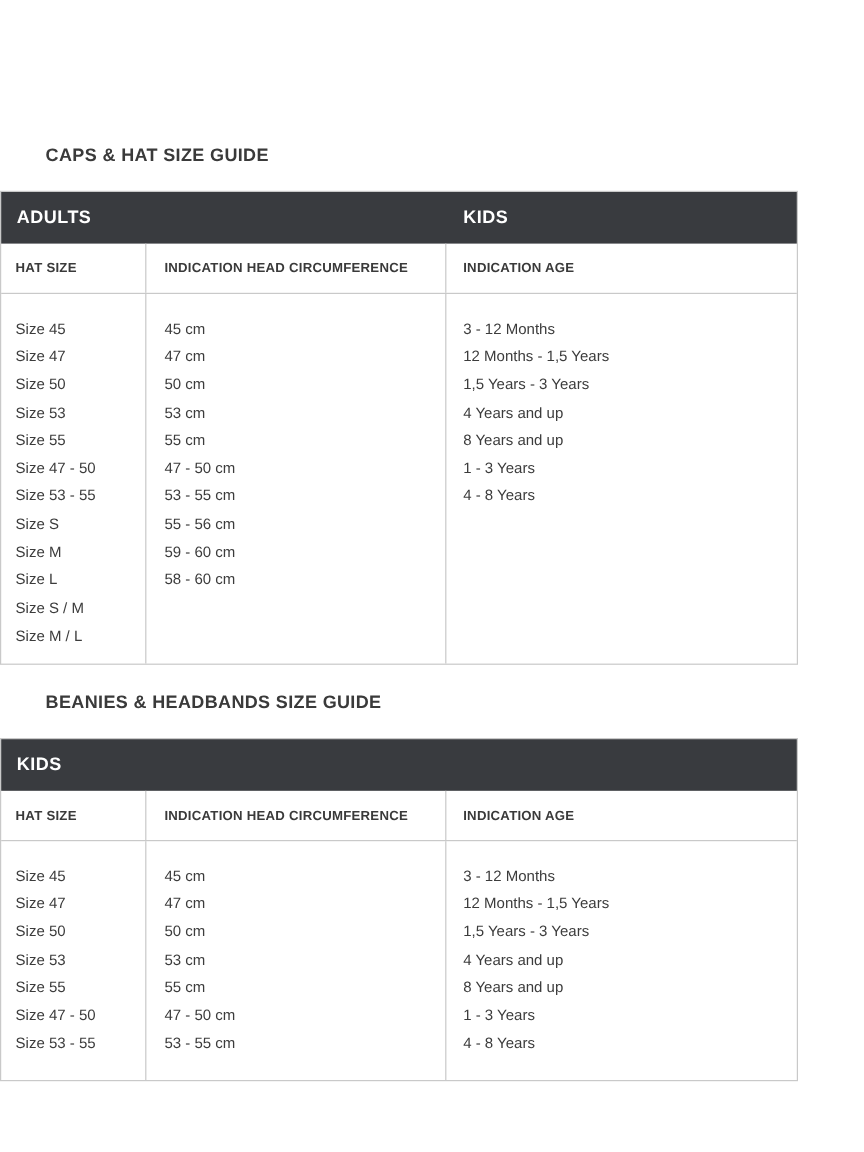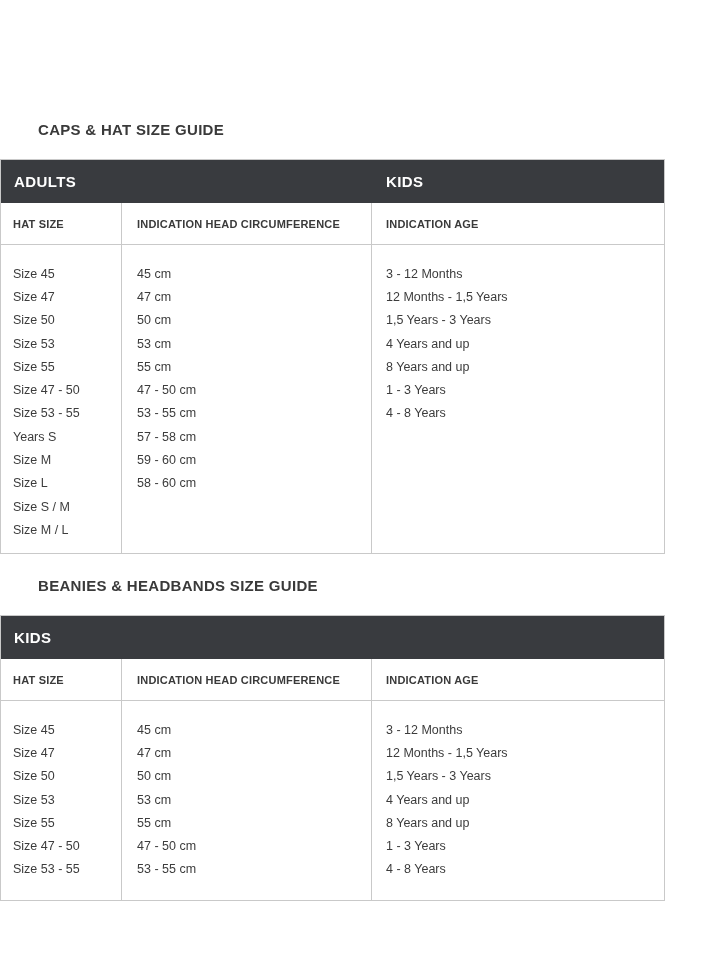--- a/index.html
+++ b/index.html
@@ -86,35 +86,35 @@
   </div>
   <div class="tbody tbody1">
     <div class="col c1">
       <div class="cell">Size 45</div>
       <div class="cell">Size 47</div>
       <div class="cell">Size 50</div>
       <div class="cell">Size 53</div>
       <div class="cell">Size 55</div>
       <div class="cell">Size 47 - 50</div>
       <div class="cell">Size 53 - 55</div>
-      <div class="cell">Years S</div>
+      <div class="cell">Size S</div>
       <div class="cell">Size M</div>
       <div class="cell">Size L</div>
       <div class="cell">Size S / M</div>
       <div class="cell">Size M / L</div>
     </div>
     <div class="col c2">
       <div class="cell">45 cm</div>
       <div class="cell">47 cm</div>
       <div class="cell">50 cm</div>
       <div class="cell">53 cm</div>
       <div class="cell">55 cm</div>
       <div class="cell">47 - 50 cm</div>
       <div class="cell">53 - 55 cm</div>
-      <div class="cell">57 - 58 cm</div>
+      <div class="cell">55 - 56 cm</div>
       <div class="cell">59 - 60 cm</div>
       <div class="cell">58 - 60 cm</div>
     </div>
     <div class="col c3">
       <div class="cell">3 - 12 Months</div>
       <div class="cell">12 Months - 1,5 Years</div>
       <div class="cell">1,5 Years - 3 Years</div>
       <div class="cell">4 Years and up</div>
       <div class="cell">8 Years and up</div>
       <div class="cell">1 - 3 Years</div>

